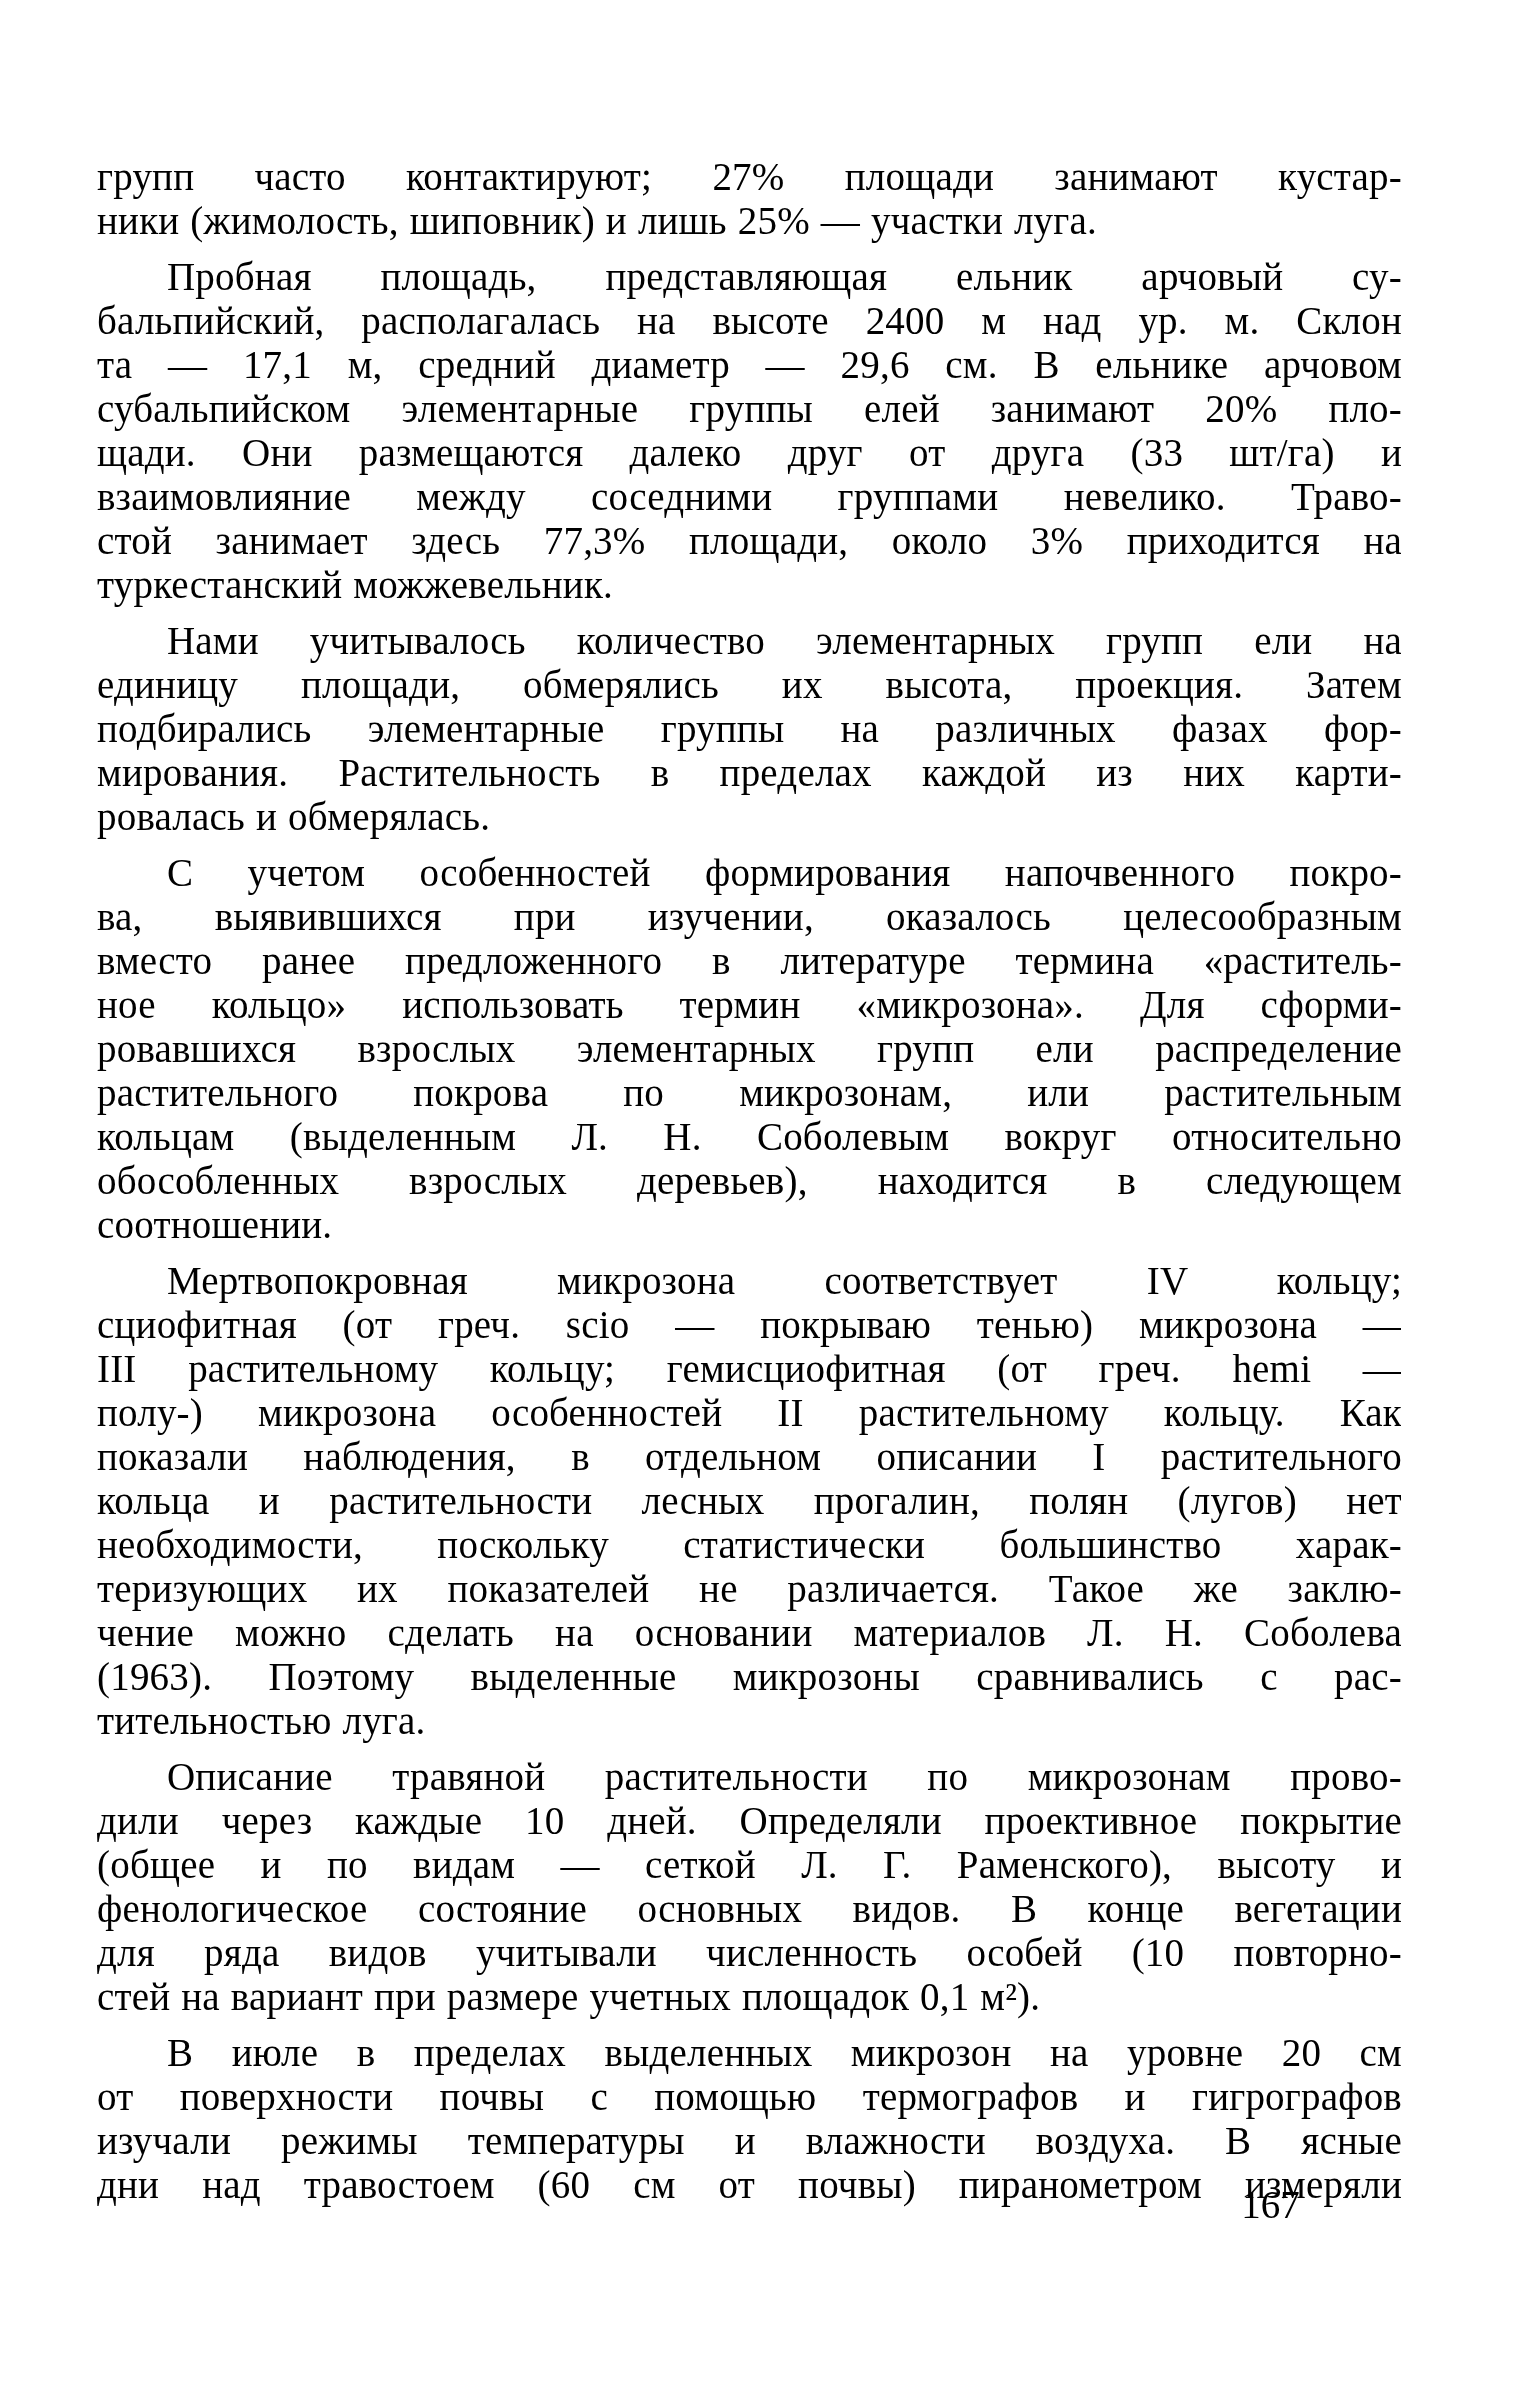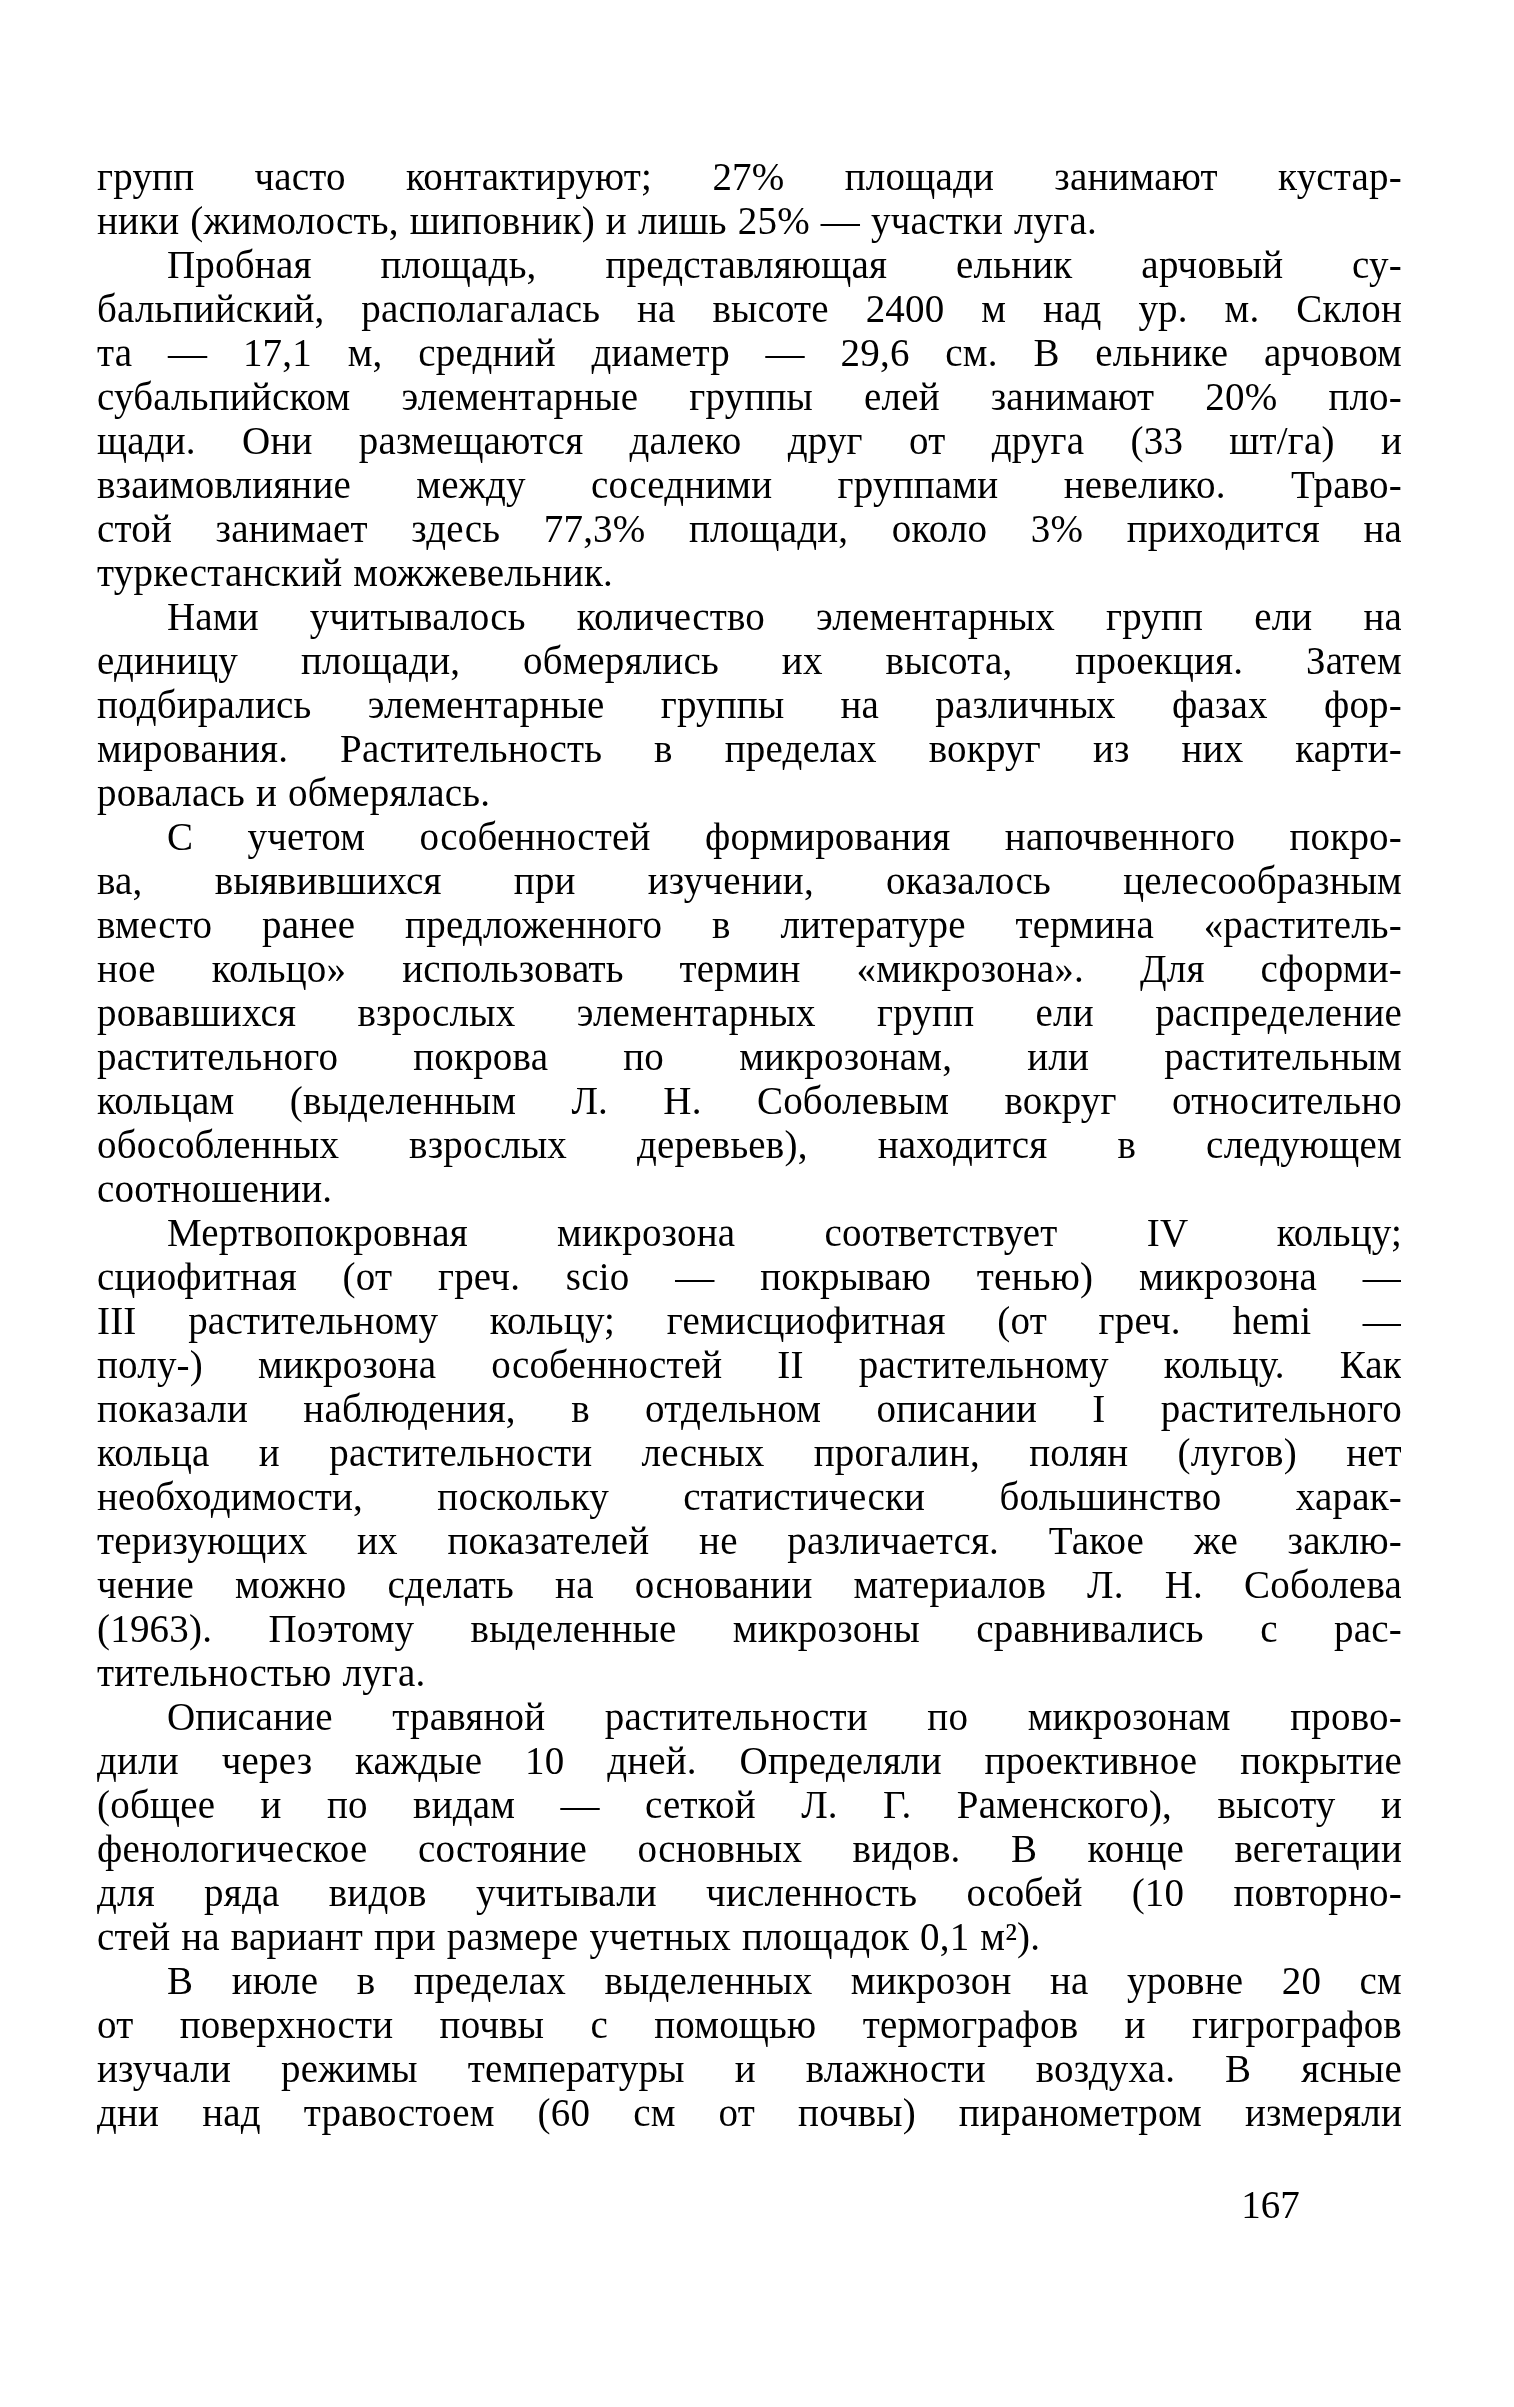--- a/index.html
+++ b/index.html
@@ -25,20 +25,21 @@
   .line {
     font-size: 39px;
     line-height: 44px;
     text-align: justify;
     text-align-last: justify;
     letter-spacing: 0.2px;
     word-spacing: 1px;
   }
   .line.indent {
     padding-left: 70px;
+    margin-top: 12px;
   }
   .line.para-end {
     text-align-last: left;
   }
   .page-number {
     position: absolute;
     top: 2183px;
     left: 1164px;
     width: 213px;
     text-align: center;
@@ -57,21 +58,21 @@
       <div class="line">бальпийский, располагалась на высоте 2400 м над ур. м. Склон</div>
       <div class="line">та — 17,1 м, средний диаметр — 29,6 см. В ельнике арчовом</div>
       <div class="line">субальпийском элементарные группы елей занимают 20% пло-</div>
       <div class="line">щади. Они размещаются далеко друг от друга (33 шт/га) и</div>
       <div class="line">взаимовлияние между соседними группами невелико. Траво-</div>
       <div class="line">стой занимает здесь 77,3% площади, около 3% приходится на</div>
       <div class="line para-end">туркестанский можжевельник.</div>
       <div class="line indent">Нами учитывалось количество элементарных групп ели на</div>
       <div class="line">единицу площади, обмерялись их высота, проекция. Затем</div>
       <div class="line">подбирались элементарные группы на различных фазах фор-</div>
-      <div class="line">мирования. Растительность в пределах вокруг из них карти-</div>
+      <div class="line">мирования. Растительность в пределах каждой из них карти-</div>
       <div class="line para-end">ровалась и обмерялась.</div>
       <div class="line indent">С учетом особенностей формирования напочвенного покро-</div>
       <div class="line">ва, выявившихся при изучении, оказалось целесообразным</div>
       <div class="line">вместо ранее предложенного в литературе термина «раститель-</div>
       <div class="line">ное кольцо» использовать термин «микрозона». Для сформи-</div>
       <div class="line">ровавшихся взрослых элементарных групп ели распределение</div>
       <div class="line">растительного покрова по микрозонам, или растительным</div>
       <div class="line">кольцам (выделенным Л. Н. Соболевым вокруг относительно</div>
       <div class="line">обособленных взрослых деревьев), находится в следующем</div>
       <div class="line para-end">соотношении.</div>

